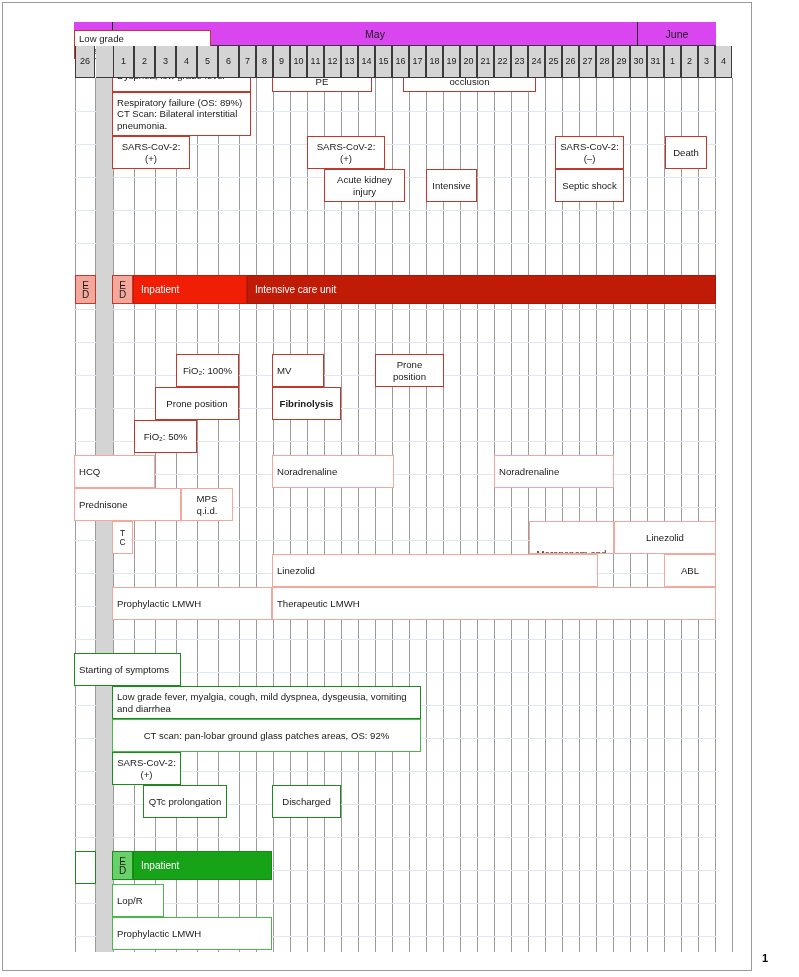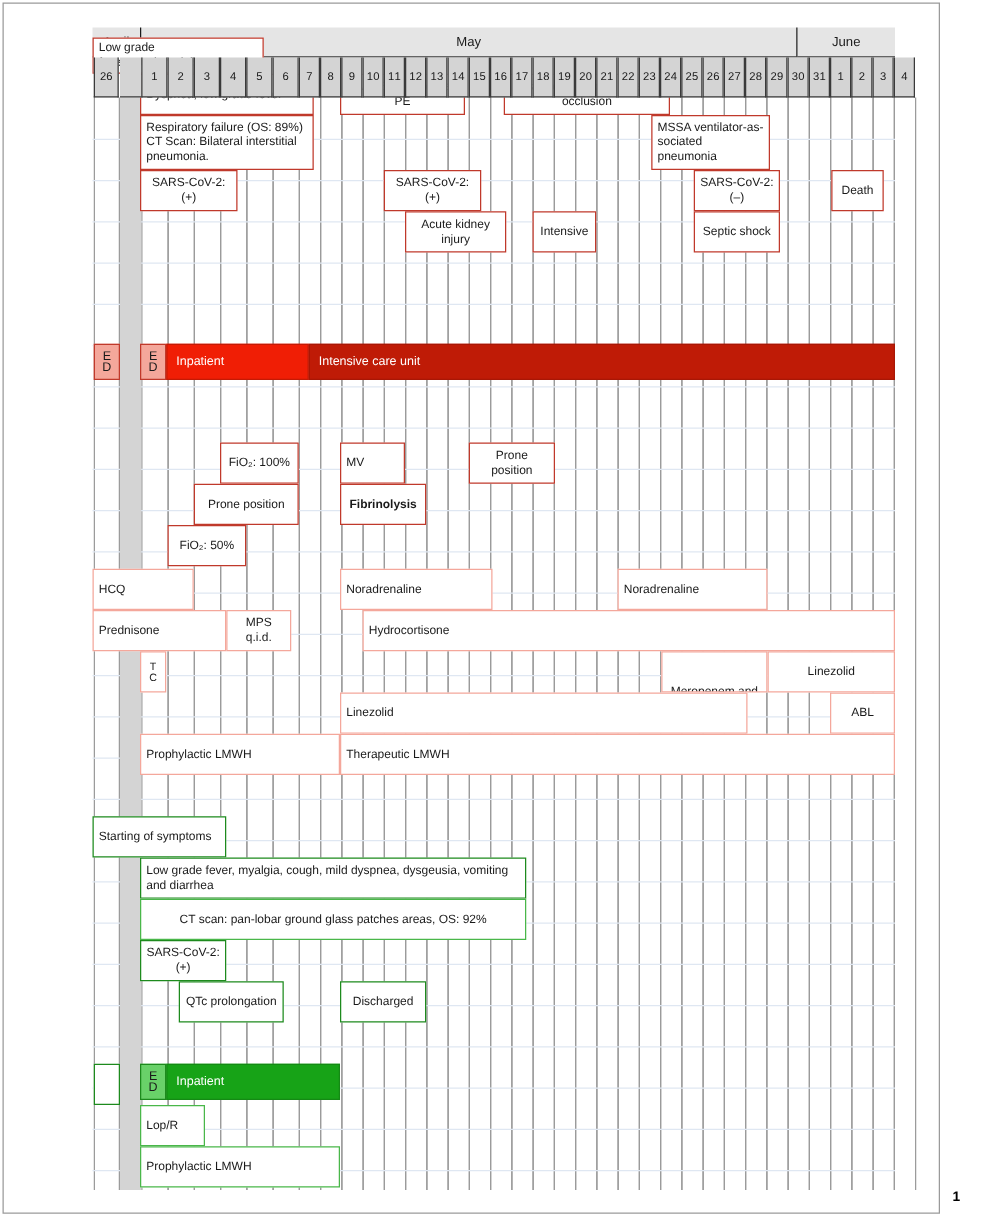--- a/index.html
+++ b/index.html
@@ -29,21 +29,21 @@
   #chart{
     position:absolute;
     left:74px;top:22px;
     width:642px;height:930px;
   }
 
   
   .month-row{position:absolute;left:0;top:0;height:24px;}
   .month-cell{
     position:absolute;top:0;height:24px;
-    background:#e5e5e5;
+    background:#d946ef;
     border-bottom:1px solid #3a3a3a;
     font-size:10.5px;color:#1a1a1a;
     display:flex;align-items:center;justify-content:center;
     box-sizing:border-box;
   }
   .month-sep{
     position:absolute;top:0;width:1px;height:24px;background:#1a1a1a;
   }
 
   
@@ -233,23 +233,20 @@
         </div>
         <div class="box c red" style="left: 198px; top: -19px; width: 100px; height: 33px;">
           <div style="width: 100%; text-align: center;">ARDS &amp; probable PE</div>
         </div>
         <div class="box c red" style="left: 329px; top: -19px; width: 133px; height: 33px;">
           <div style="width: 100%; text-align: center;">Distal left leg acute arterial occlusion</div>
         </div>
         <div class="box l red" style="left: 38px; top: 14px; width: 139px; height: 44px;">
           <div style="width: 100%;">Respiratory failure (OS: 89%)<br>CT Scan: Bilateral interstitial pneumonia.</div>
         </div>
-        <div class="box l red" style="left: 447px; top: 14px; width: 95px; height: 44px;">
-          <div style="width: 100%;">MSSA ventilator-as-<br>sociated pneumonia</div>
-        </div>
         <div class="box c red" style="left: 38px; top: 58px; width: 78px; height: 33px;">
           <div style="width: 100%; text-align: center;">SARS-CoV-2:<br>(+)</div>
         </div>
         <div class="box c red" style="left: 233px; top: 58px; width: 78px; height: 33px;">
           <div style="width: 100%; text-align: center;">SARS-CoV-2:<br>(+)</div>
         </div>
         <div class="box c red" style="left: 481px; top: 58px; width: 69px; height: 33px;">
           <div style="width: 100%; text-align: center;">SARS-CoV-2:<br>(–)</div>
         </div>
         <div class="box c red" style="left: 591px; top: 58px; width: 42px; height: 33px;">
@@ -289,23 +286,20 @@
           <div style="width: 100%;">Noradrenaline</div>
         </div>
         <div class="box l pink" style="left: 420px; top: 377px; width: 120px; height: 33px;">
           <div style="width: 100%;">Noradrenaline</div>
         </div>
         <div class="box l pink" style="left: 0px; top: 410px; width: 107px; height: 33px;">
           <div style="width: 100%;">Prednisone</div>
         </div>
         <div class="box c pink" style="left: 107px; top: 410px; width: 52px; height: 33px;">
           <div style="width: 100%; text-align: center;">MPS q.i.d.</div>
-        </div>
-        <div class="box l pink" style="left: 216px; top: 410px; width: 426px; height: 33px;">
-          <div style="width: 100%;">Hydrocortisone</div>
         </div>
         <div class="box c pink vtxt" style="left: 38px; top: 443px; width: 21px; height: 33px;">
           <span>T</span>
           <span>C</span>
         </div>
         <div class="box c pink" style="left: 455px; top: 443px; width: 85px; height: 33px;">
           <div style="width: 100%; text-align: center; margin-top: 44px;">Meropenem and<br>Linezolid</div>
         </div>
         <div class="box c pink" style="left: 540px; top: 443px; width: 102px; height: 33px;">
           <div style="width: 100%; text-align: center;">Linezolid</div>

